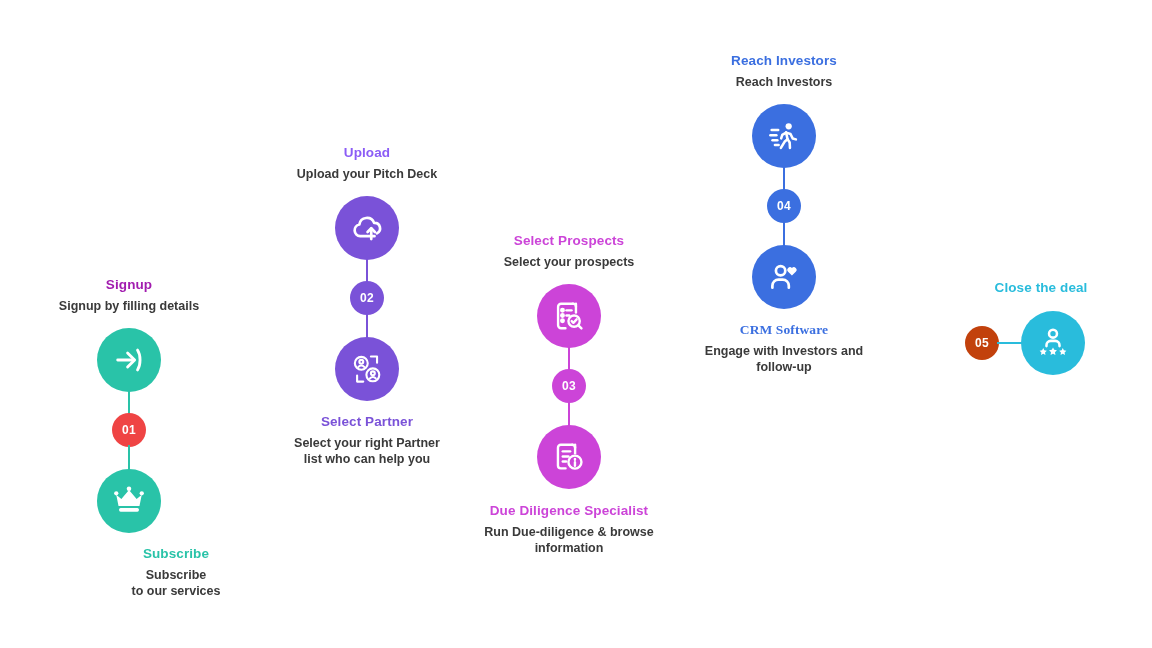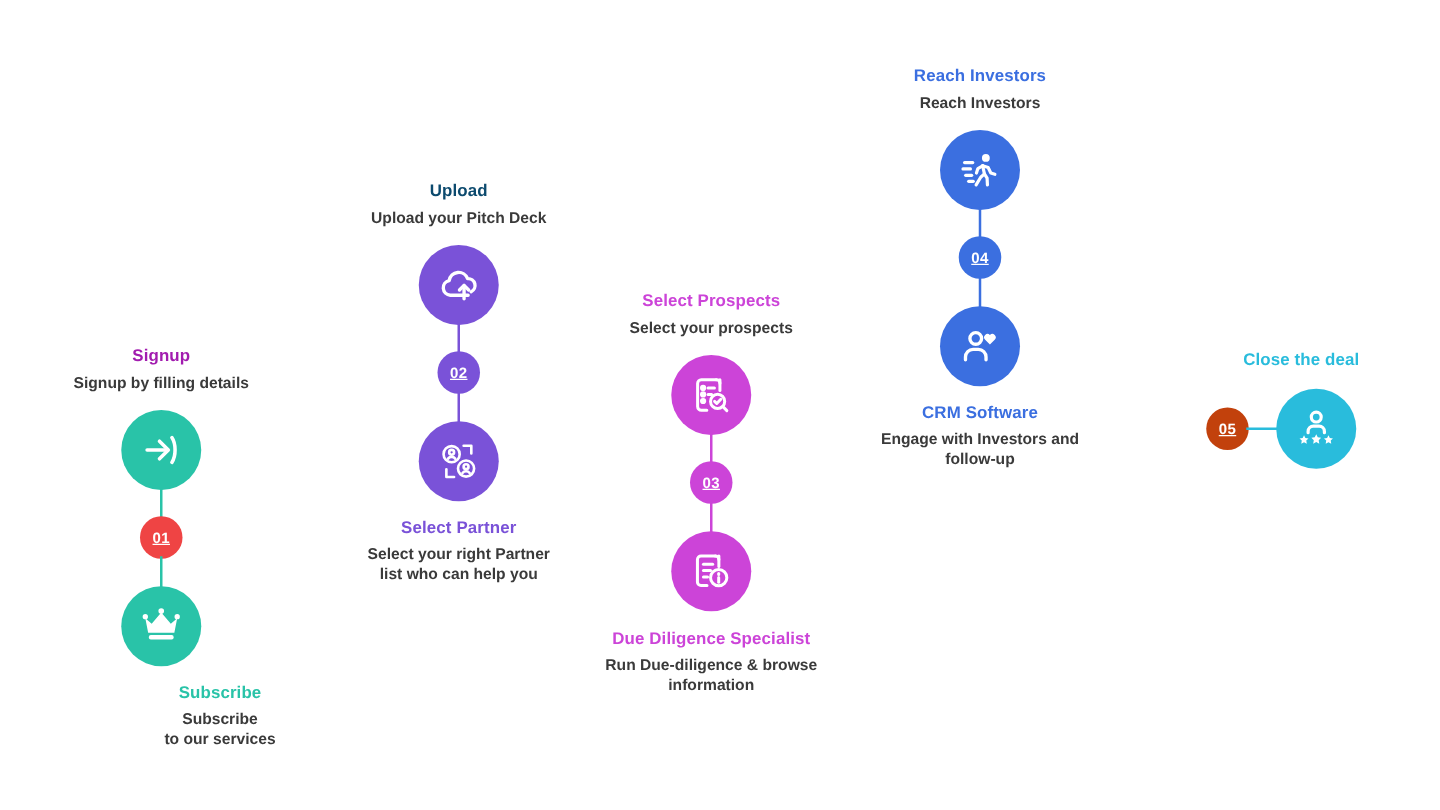--- a/index.html
+++ b/index.html
@@ -57,21 +57,20 @@
   .badge {
     position: absolute;
     border-radius: 50%;
     display: flex;
     align-items: center;
     justify-content: center;
     color: #ffffff;
     font-size: 12px;
     font-weight: bold;
     letter-spacing: 0.3px;
-    text-decoration: underline;
   }
 
   .connector {
     position: absolute;
   }
 </style>
 </head>
 <body>
 
 <div id="canvas">
@@ -109,21 +108,21 @@
     </span>
   </div>
 
   <div class="step" style="left:-1px; top:545px;padding-left:47px;">
     <div class="title" style="color:#29c3a8;">Subscribe</div>
     <div class="desc" style="margin-top:4px;">Subscribe
 to our services</div>
   </div>
 
   <div class="step" style="left:237px; top:144px;">
-    <div class="title" style="color:#0c4a6e;">Upload</div>
+    <div class="title" style="color:#8b5cf6;">Upload</div>
     <div class="desc" style="margin-top:4px;">Upload your Pitch Deck</div>
   </div>
 
   <div class="bubble" style="left:335px; top:196px; width:64px; height:64px; background:#7a52d8;">
     <span>
       <svg width="34" height="34" viewBox="0 0 24 24" fill="none" stroke="#ffffff" stroke-width="1.9" stroke-linecap="round" stroke-linejoin="round">
         <path d="M17.3 17.8H7.2A4.2 4.2 0 0 1 6.6 9.5a5.4 5.4 0 0 1 10.4-1.1 3.9 3.9 0 0 1 2 7.4"></path>
         <path d="M15 19.8v-7.4"></path>
         <path d="M12.4 14.8l2.6-2.6 2.6 2.6"></path>
       </svg>
@@ -239,21 +238,21 @@
     <span>
       <svg width="34" height="34" viewBox="0 0 24 24" fill="none" stroke="#ffffff" stroke-width="1.9" stroke-linecap="round" stroke-linejoin="round">
         <circle cx="9.6" cy="7.6" r="3.3"></circle>
         <path d="M3.8 19.6v-1.5a4.3 4.3 0 0 1 4.3-4.3h3a4.3 4.3 0 0 1 4.3 4.3v1.5"></path>
         <path d="M17.6 5.6a1.9 1.9 0 0 1 2.7 2.7l-2.7 2.7-2.7-2.7a1.9 1.9 0 0 1 2.7-2.7z" fill="#ffffff" stroke="none"></path>
       </svg>
     </span>
   </div>
 
   <div class="step" style="left:654px; top:321px;">
-    <div class="title" style="color:#3b6fe0;">CRM Software</div>
+    <div class="title" style="color:#3b6fe0;font-family:Liberation Serif, serif;">CRM Software</div>
     <div class="desc" style="margin-top:4px;">Engage with Investors and
 follow-up</div>
   </div>
 
   <div class="step" style="left:911px; top:279px;">
     <div class="title" style="color:#29bcdc;">Close the deal</div>
   </div>
 
   <div class="badge" style="left:965px; top:326px; width:34px; height:34px; background:#c2410c;">
     <span>05</span>

